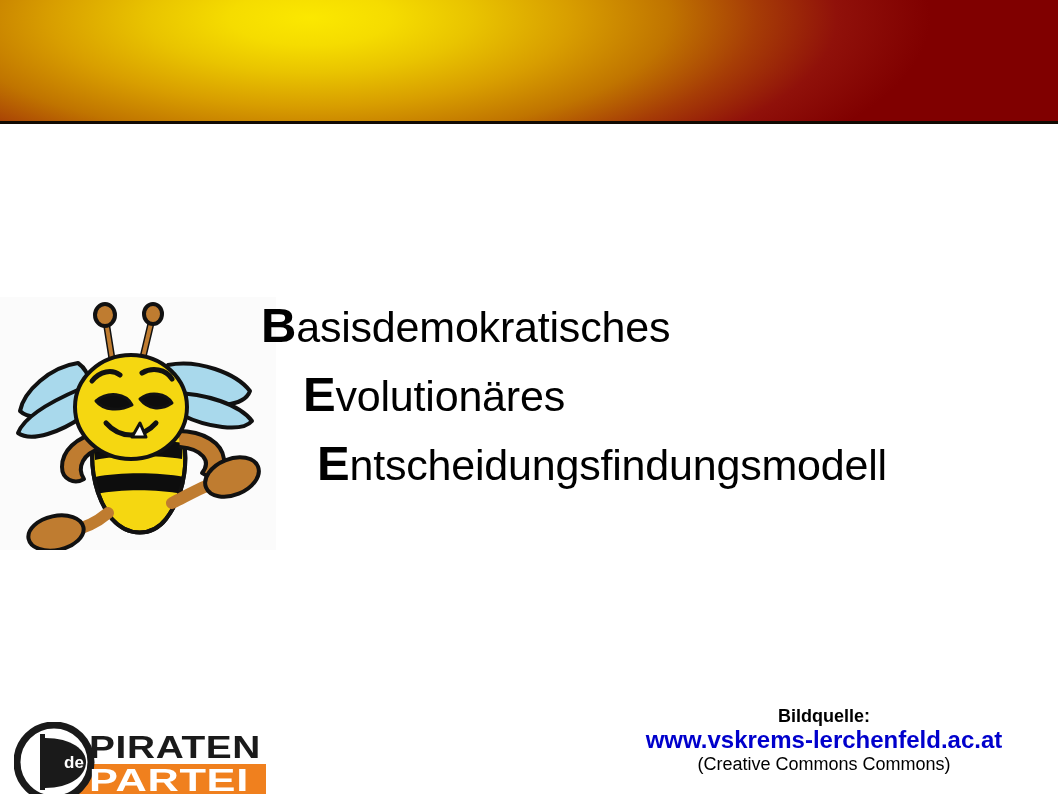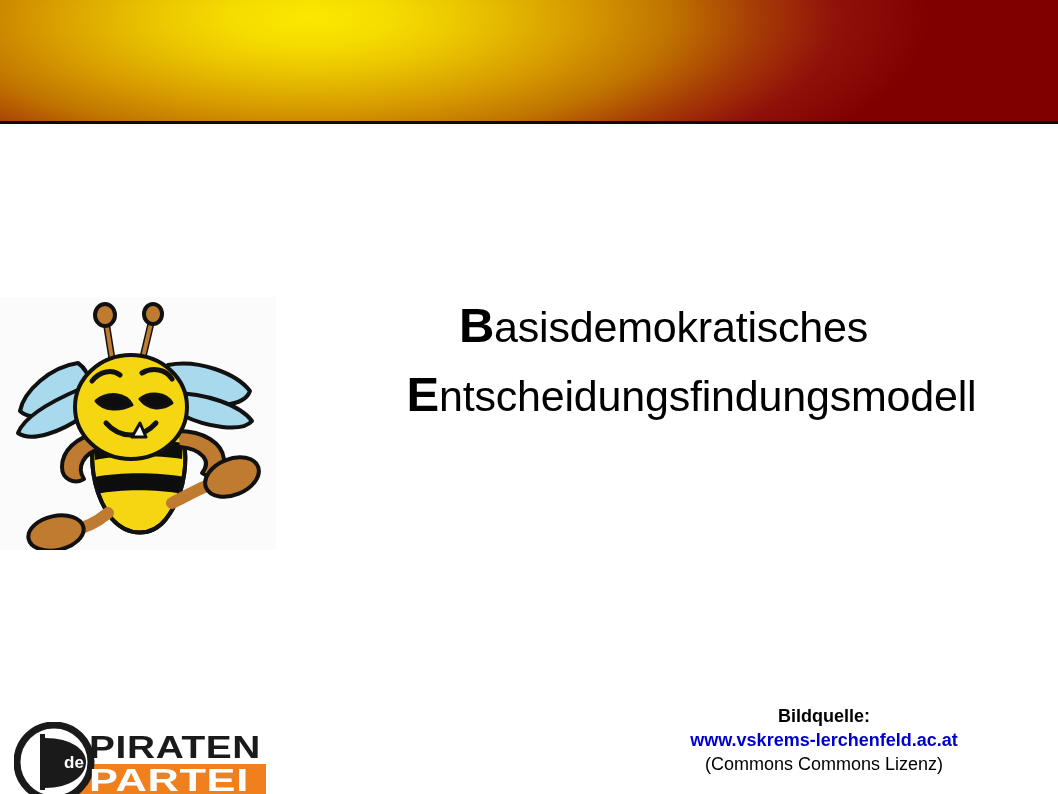--- a/index.html
+++ b/index.html
@@ -54,24 +54,23 @@
     width: 276px;
     height: 253px;
     background: #fbfbfb;
     overflow: hidden;
   }
   #bee-image svg { display:block; }
 
   
   #title-block {
     position: absolute;
-    left: 266px;
+    left: 256px;
     top: 292px;
     width: 790px;
-    text-align: center;
   }
   .title-line {
     color: #000000;
     font-size: 43px;
     line-height: 67px;
     font-weight: 400;
     letter-spacing: -0.2px;
     white-space: nowrap;
   }
   .title-line .cap {
@@ -102,21 +101,21 @@
     line-height: 24px;
   }
   #credit-label {
     display: block;
     font-size: 18px;
     font-weight: bold;
     color: #000000;
   }
   #credit-url {
     display: block;
-    font-size: 18px;
+    font-size: 24px;
     font-weight: bold;
     color: #0000cc;
   }
   #credit-license {
     display: block;
     font-size: 18px;
     font-weight: 400;
     color: #000000;
   }
 </style>
@@ -170,20 +169,21 @@
         <path d="M140 102 C150 94 166 96 172 106 C160 114 148 112 140 102 Z" fill="#0d0d0d" stroke-width="3"></path>
 
         <path d="M106 126 C120 142 142 142 156 126" fill="none" stroke-width="5"></path>
         <path d="M140 126 L146 140 L132 140 Z" fill="#ffffff" stroke-width="3"></path>
       </g>
     </svg>
   </div>
 
   <div id="title-block">
     <div class="title-line" id="title-line-1"><span class="cap">B</span><span>asisdemokratisches</span></div>
+    <div class="title-line" id="title-line-2"><span class="cap">E</span><span>volutionäres</span></div>
     <div class="title-line" id="title-line-3"><span class="cap">E</span><span>ntscheidungsfindungsmodell</span></div>
   </div>
 
   <div id="logo">
     <svg width="252" height="80" viewBox="0 0 252 80" xmlns="http://www.w3.org/2000/svg">
 
       <rect x="60" y="42" width="192" height="32" fill="#f0801e"></rect>
 
       <circle cx="40" cy="40" r="37" fill="#ffffff" stroke="#1a1a1a" stroke-width="7"></circle>
 
@@ -195,16 +195,16 @@
 
       <text x="75" y="36" font-family="'Liberation Sans', sans-serif" font-size="31" font-weight="bold" fill="#1a1a1a" letter-spacing="0.5" textLength="172" lengthAdjust="spacingAndGlyphs" id="logo-piraten">PIRATEN</text>
 
       <text x="75" y="69" font-family="'Liberation Sans', sans-serif" font-size="31" font-weight="bold" fill="#ffffff" letter-spacing="0.5" textLength="160" lengthAdjust="spacingAndGlyphs" id="logo-partei">PARTEI</text>
     </svg>
   </div>
 
   <div id="credit">
     <span id="credit-label">Bildquelle:</span>
     <span id="credit-url">www.vskrems-lerchenfeld.ac.at</span>
-    <span id="credit-license">(Commons Commons Lizenz)</span>
+    <span id="credit-license">(Creative Commons Commons)</span>
   </div>
 
 </div>
 
 </body></html>

